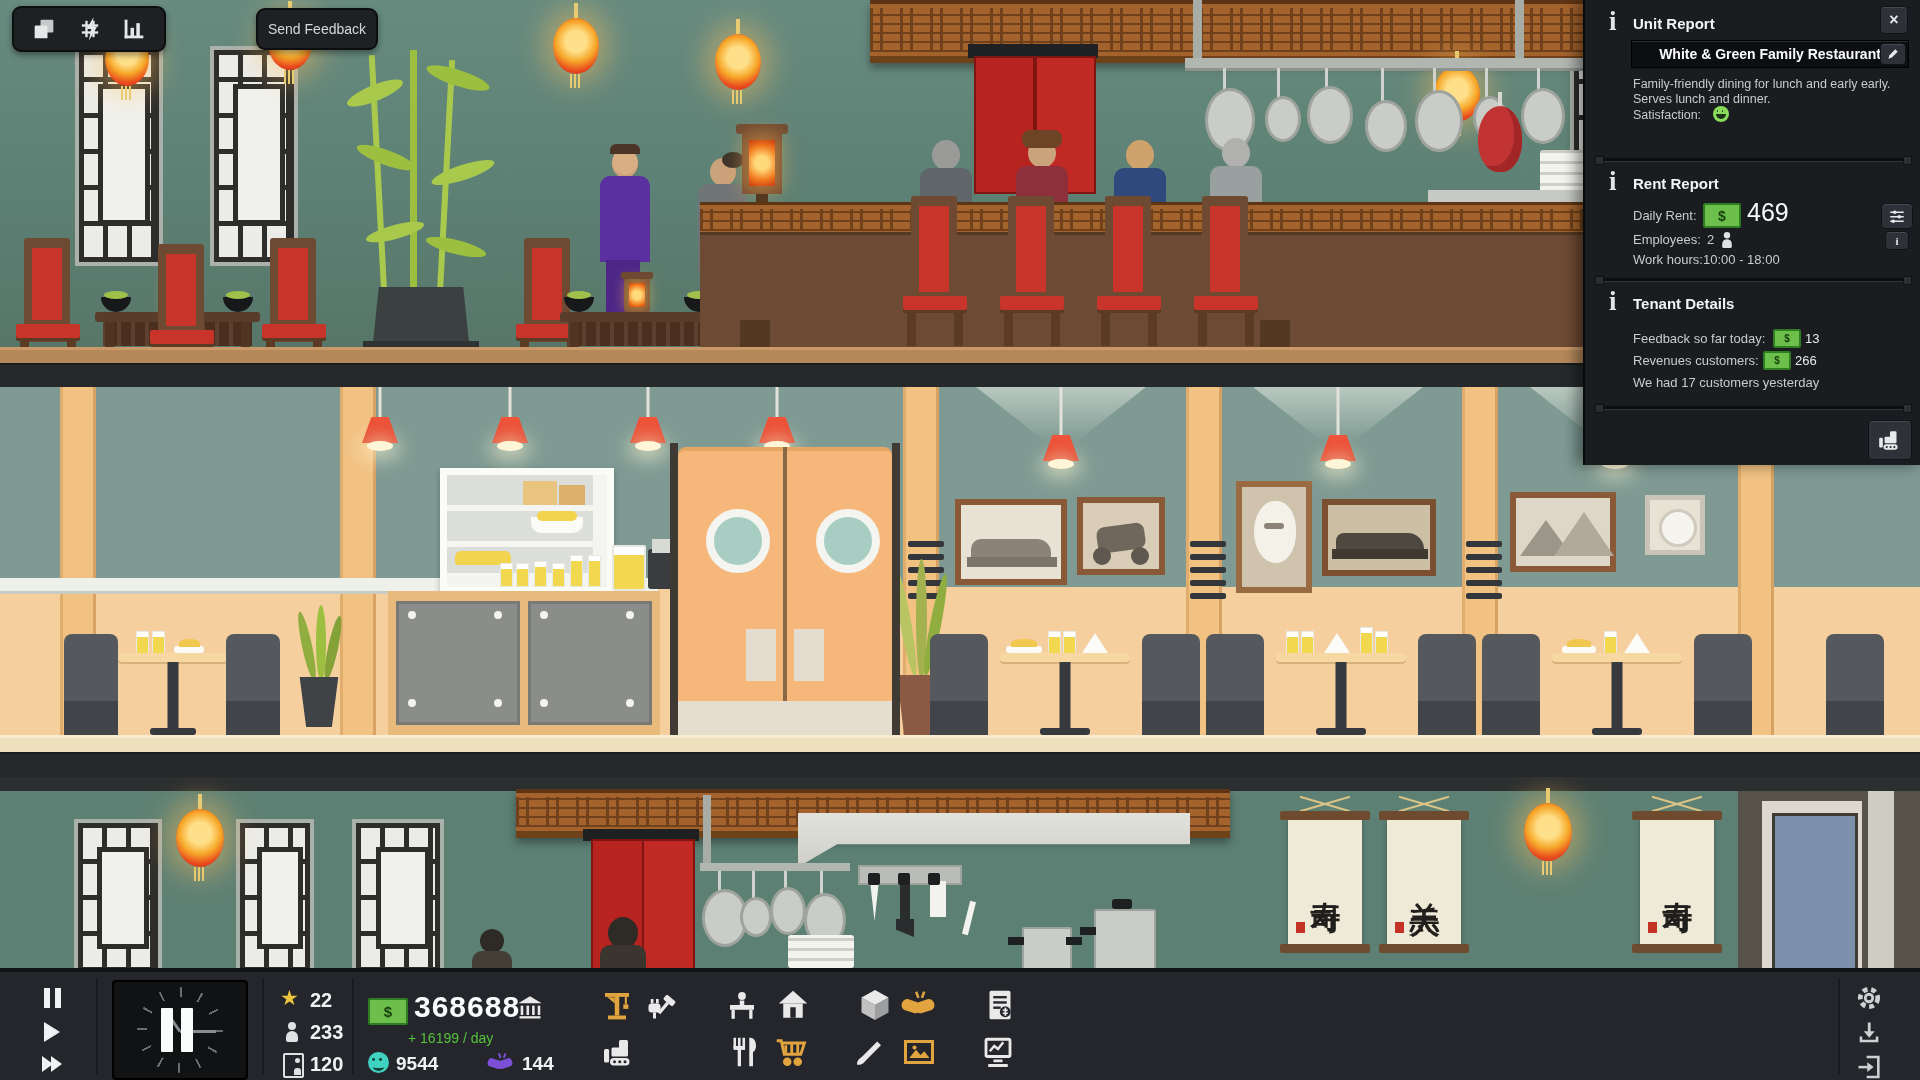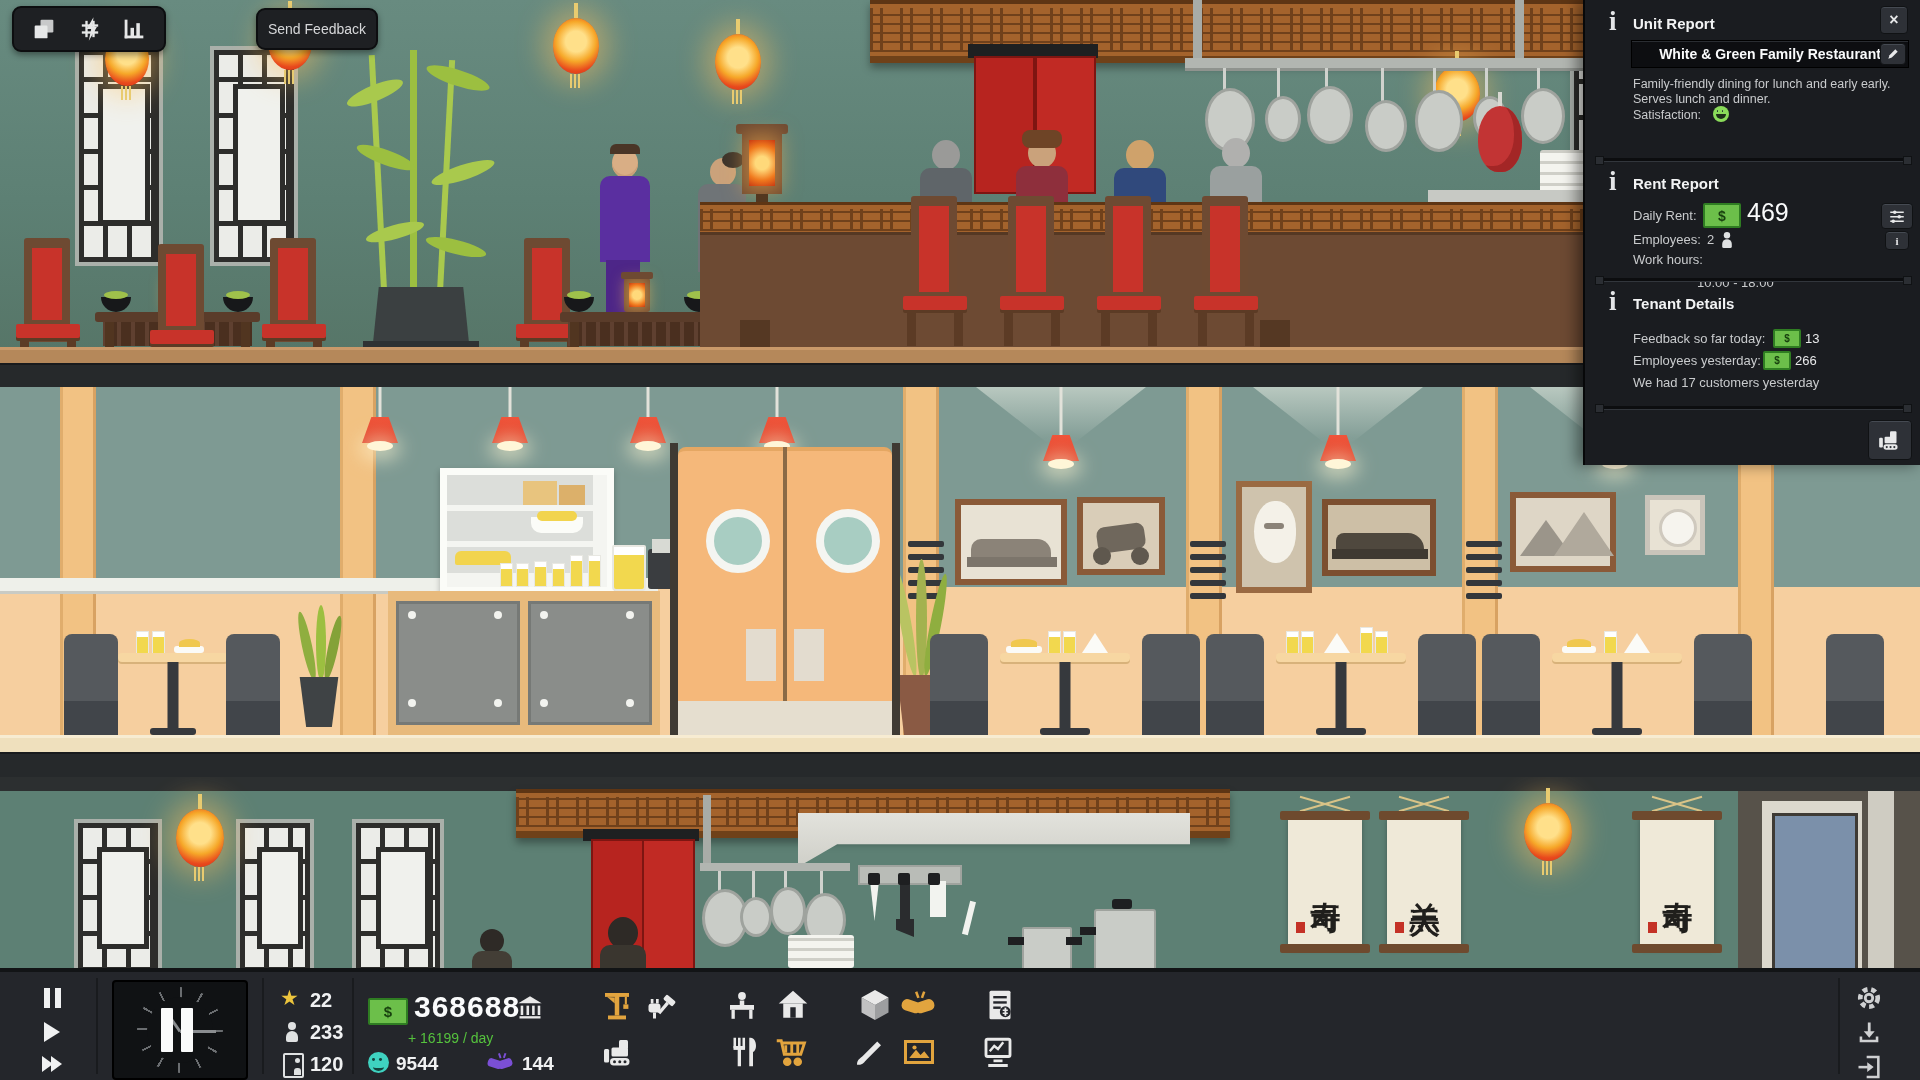--- a/index.html
+++ b/index.html
@@ -725,21 +725,21 @@
     <span class="a ptitle txt" style="left:48px;top:175px;">Rent Report</span>
     <span class="a txt" style="left:48px;top:208px;">Daily Rent:</span>
     <i class="bill" style="left:118px;top:203px;width:34px;height:21px;font-size:14px;">
       <span>$</span>
       </i>
     <span class="a txt" style="left:162px;top:198px;font-size:25px;color:#fafbfc;">469</span>
     <span class="a txt" style="left:48px;top:232px;">Employees:</span>
     <span class="a txt" style="left:122px;top:232px;">2</span>
     <i class="pico" style="left:136px;top:230px;transform:scale(.8);"></i>
     <span class="a txt" style="left:48px;top:252px;">Work hours:</span>
-    <span class="a txt" style="left:112px;top:252px;margin-top:23px;">10:00 - 18:00</span>
+    <span class="a txt" style="left:118px;top:252px;">10:00 - 18:00</span>
     <i class="pbtn" style="left:296px;top:203px;width:30px;height:24px;">
       <svg viewBox="0 0 24 24" fill="currentColor" style="width:18px;height:18px;">
           <rect x="3" y="6" width="18" height="2"></rect>
           <circle cx="9" cy="7" r="2.4"></circle>
           <rect x="3" y="12" width="18" height="2"></rect>
           <circle cx="15" cy="13" r="2.4"></circle>
           <rect x="3" y="18" width="18" height="2"></rect>
           <circle cx="7" cy="19" r="2.4"></circle>
         </svg>
       </i>
@@ -749,21 +749,21 @@
 
     <i class="pdiv" style="left:10px;top:278px;width:317px;"></i>
 
     <i class="info-glyph" style="left:24px;top:288px;">i</i>
     <span class="a ptitle txt" style="left:48px;top:295px;">Tenant Details</span>
     <span class="a txt" style="left:48px;top:331px;">Feedback so far today:</span>
     <i class="bill" style="left:188px;top:329px;width:24px;height:15px;font-size:10px;">
       <span>$</span>
       </i>
     <span class="a txt" style="left:220px;top:331px;color:#e8e9ea;">13</span>
-    <span class="a txt" style="left:48px;top:353px;">Employees yesterday:</span>
+    <span class="a txt" style="left:48px;top:353px;">Revenues customers:</span>
     <i class="bill" style="left:178px;top:351px;width:24px;height:15px;font-size:10px;">
       <span>$</span>
       </i>
     <span class="a txt" style="left:210px;top:353px;color:#e8e9ea;">266</span>
     <span class="a txt" style="left:48px;top:375px;">We had 17 customers yesterday</span>
 
     <i class="pdiv" style="left:10px;top:406px;width:317px;"></i>
     <i class="pbtn" style="left:283px;top:420px;width:42px;height:38px;">
       <svg viewBox="0 0 24 24" fill="currentColor" style="width:26px;height:26px;">
           <rect x="2" y="10" width="3.4" height="9" rx="1"></rect>

